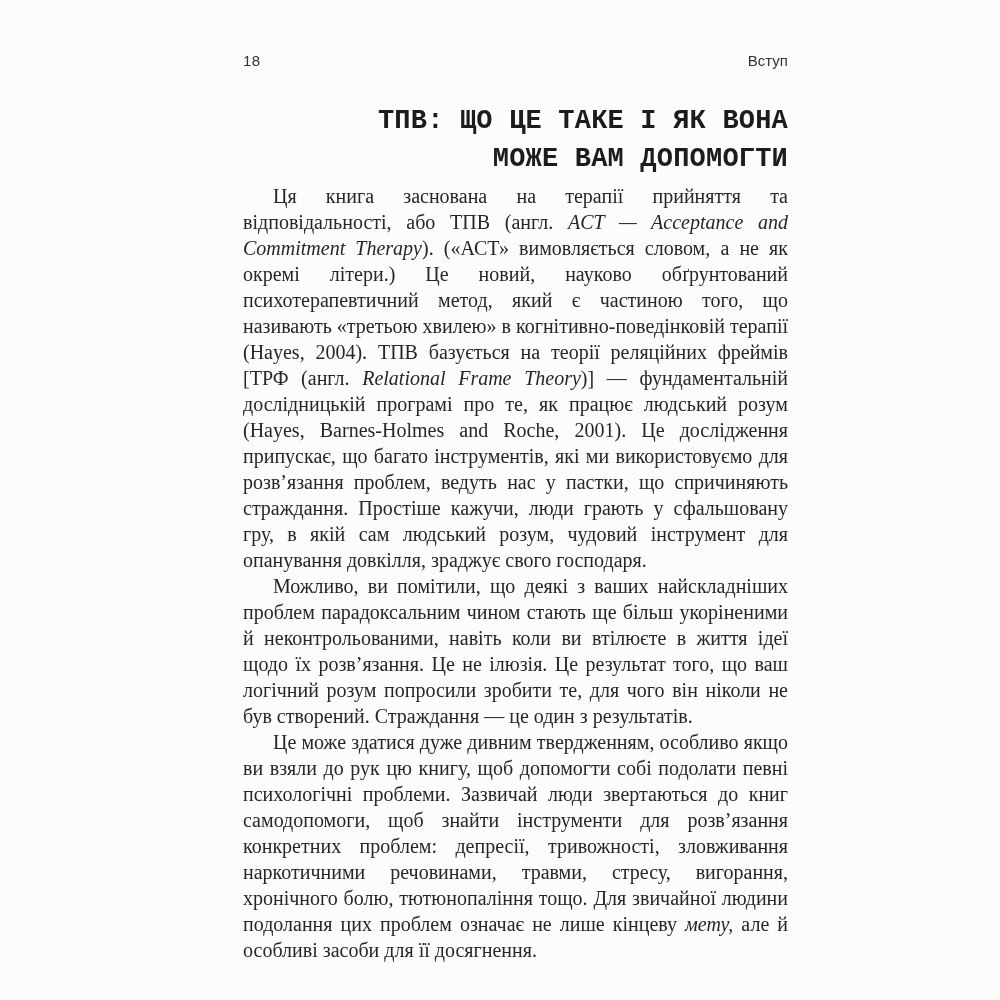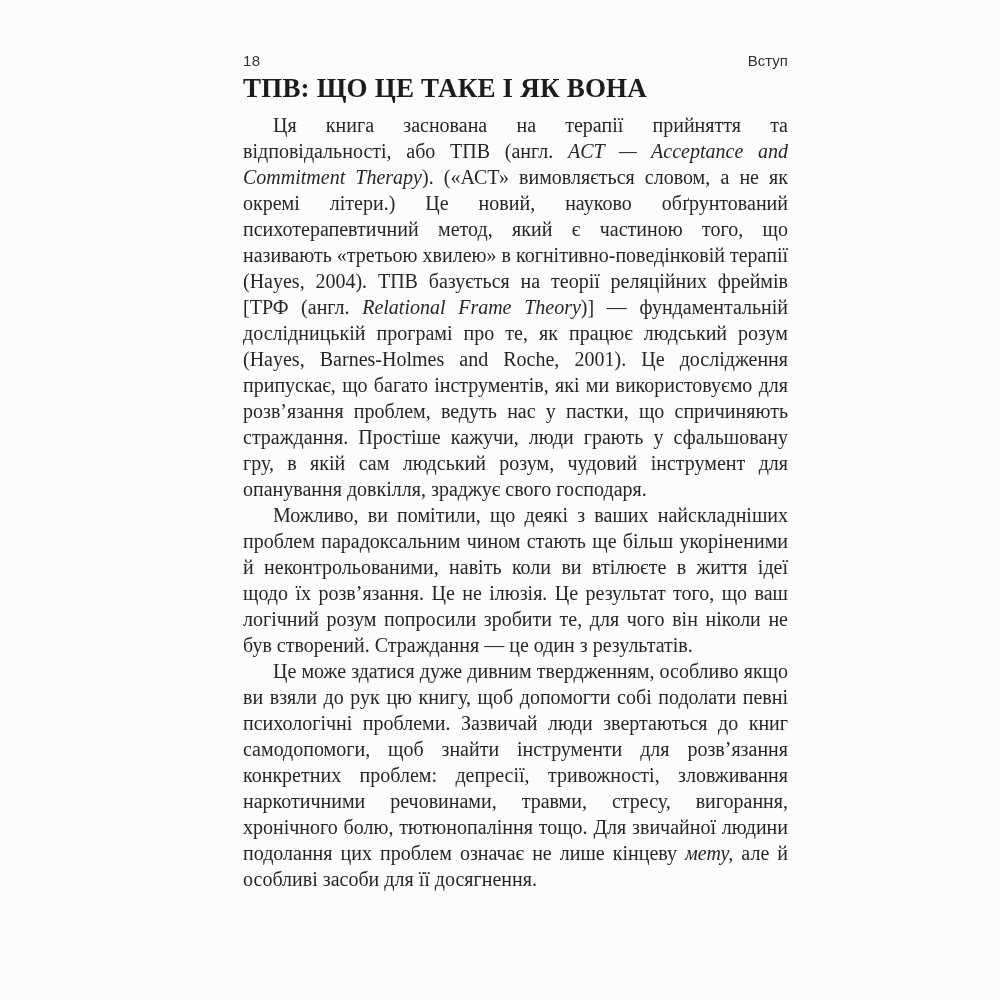--- a/index.html
+++ b/index.html
@@ -30,22 +30,23 @@
     font-size: 15px;
     color: #333333;
   }
   .running-head .folio {
     font-style: normal;
     letter-spacing: 0.5px;
   }
   .running-head .section {
   }
   .chapter-title {
-    text-align: left;
-    font-family: Liberation Serif, serif;
+    margin-top: 33px;
+    text-align: right;
+    font-family: Liberation Mono, monospace;
     font-weight: 700;
     font-size: 27px;
     line-height: 38px;
     letter-spacing: 0.2px;
     color: #1c1c1c;
   }
   .chapter-title .title-line { display: block; }
   .body-text {
     margin-top: 5px;
     font-family: "Liberation Serif", serif;
@@ -68,20 +69,21 @@
 <div class="page" style="background: rgb(252, 252, 252); padding-left: 27px;">
   <div class="content">
 
     <div class="running-head" style="color: rgb(51, 51, 51);">
       <span class="folio">18</span>
       <span class="section">Вступ</span>
     </div>
 
     <h1 class="chapter-title" style="color: rgb(28, 28, 28);">
       <span class="title-line">ТПВ: ЩО ЦЕ ТАКЕ І ЯК ВОНА</span>
+      <span class="title-line">МОЖЕ ВАМ ДОПОМОГТИ</span>
     </h1>
 
     <div class="body-text" style="color: rgb(38, 38, 38);">
         <p><span>Ця книга заснована на терапії прийняття та відповідальності, або ТПВ (англ. </span><em>ACT — Acceptance and Commitment Therapy</em><span>). («АСТ» вимовляється словом, а не як окремі літери.) Це новий, науково обґрунтований психотерапевтичний метод, який є частиною того, що називають «третьою хвилею» в когнітивно-поведінковій терапії (Hayes, 2004). ТПВ базується на теорії реляційних фреймів [ТРФ (англ. </span><em>Relational Frame Theory</em><span>)] — фундаментальній дослідницькій програмі про те, як працює людський розум (Hayes, Barnes-Holmes and Roche, 2001). Це дослідження припускає, що багато інструментів, які ми використовуємо для розв’язання проблем, ведуть нас у пастки, що спричиняють страждання. Простіше кажучи, люди грають у сфальшовану гру, в якій сам людський розум, чудовий інструмент для опанування довкілля, зраджує свого господаря.</span></p>
         <p><span>Можливо, ви помітили, що деякі з ваших найскладніших проблем парадоксальним чином стають ще більш укоріненими й неконтрольованими, навіть коли ви втілюєте в життя ідеї щодо їх розв’язання. Це не ілюзія. Це результат того, що ваш логічний розум попросили зробити те, для чого він ніколи не був створений. Страждання — це один з результатів.</span></p>
         <p><span>Це може здатися дуже дивним твердженням, особливо якщо ви взяли до рук цю книгу, щоб допомогти собі подолати певні психологічні проблеми. Зазвичай люди звертаються до книг самодопомоги, щоб знайти інструменти для розв’язання конкретних проблем: депресії, тривожності, зловживання наркотичними речовинами, травми, стресу, вигорання, хронічного болю, тютюнопаління тощо. Для звичайної людини подолання цих проблем означає не лише кінцеву </span><em>мету,</em><span> але й особливі засоби для її досягнення.</span></p>
       </div>
 
   </div>
 </div>

